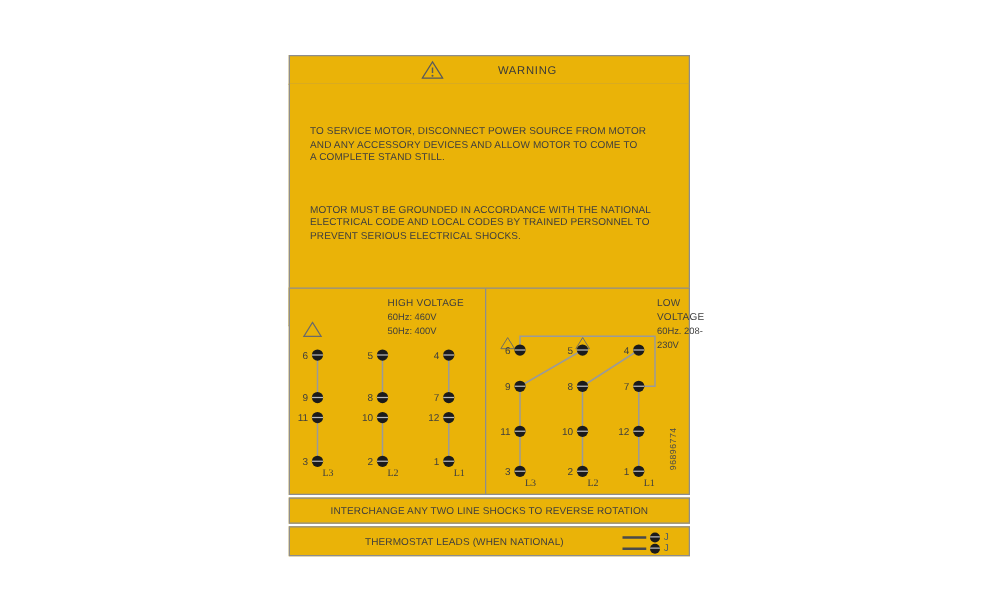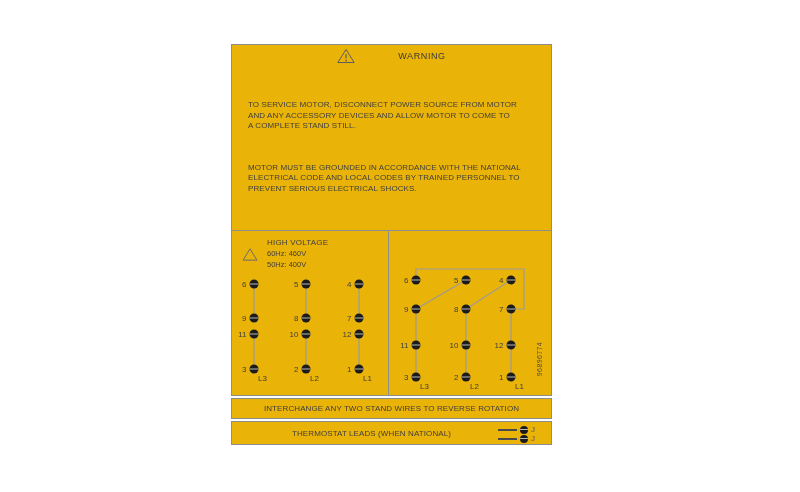--- a/index.html
+++ b/index.html
@@ -12,30 +12,30 @@
   .warning-title{font-size:9px;letter-spacing:.6px;color:#3a3a3a;}
 
   .text-box{top:23px;height:160px;border-top:none;padding:33px 8px 0 16px;box-sizing:content-box;width:295px;}
   .para{font-size:8px;line-height:10.5px;white-space:pre-line;letter-spacing:.1px;}
   .para+.para{margin-top:31px;}
 
   .diagrams-box{top:186px;height:164px;}
   .panel{position:absolute;top:0;bottom:0;}
   .panel-hv{left:0;width:156px;border-right:1px solid #8d8d8d;}
   .panel-lv{left:157px;right:0;}
-  .panel-header{position:absolute;display:flex;align-items:center;}
+  .panel-header{position:absolute;display:flex;align-items:flex-end;gap:43px;}
   .panel-title{font-size:8px;letter-spacing:.2px;line-height:11px;}
   .freqs{font-size:7.5px;line-height:11px;white-space:pre-line;}
   .wires{position:absolute;left:0;top:0;}
   .terminal{position:absolute;width:9px;height:9px;transform:translate(-50%,-50%);}
   .dot{display:inline-block;border-radius:50%;background:#1b1b1b;position:relative;overflow:hidden;}
   .dot::after{content:"";position:absolute;left:0;right:0;top:40%;height:20%;background:#b8b8b8;}
   .terminal .dot{position:absolute;inset:0;}
   .t-num{position:absolute;right:12px;top:50%;transform:translateY(-50%);font-size:8px;white-space:nowrap;}
-  .l-label{position:absolute;font-size:8px;}
+  .l-label{position:absolute;font-size:8px;font-family:Liberation Serif, serif;}
   .part-number{position:absolute;transform:translate(-50%,-50%) rotate(-90deg);font-size:7px;letter-spacing:.4px;white-space:nowrap;color:#4a4a4a;}
 
   .strip-box{display:flex;align-items:center;justify-content:center;}
   .interchange-box{top:354px;height:19px;}
   .thermostat-box{top:377px;height:22px;}
   .strip-text{font-size:8px;letter-spacing:.1px;}
   .lead{position:absolute;left:266px;display:flex;align-items:center;gap:3px;}
   .lead-line{width:19px;height:2px;background:#4a4a4a;}
   .lead-dot{width:8px;height:8px;}
   .lead-label{font-size:8px;color:#4a5a6a;}
@@ -136,20 +136,32 @@
         <div class="terminal" style="left:127px;top:138px">
             <span class="t-num">1</span>
             <span class="dot"></span>
           </div>
         <span class="l-label" style="left:26px;top:143px">L3</span>
         <span class="l-label" style="left:78px;top:143px">L2</span>
         <span class="l-label" style="left:131px;top:143px">L1</span>
       </div>
 
       <div class="panel panel-lv">
+        <div class="panel-header" style="left:11px;top:6px;">
+          <svg class="tri" width="16" height="13" viewBox="0 0 18 15" style="margin-top:2px">
+            <path d="M9 1 L17 14 L1 14 Z" fill="none" stroke="#6a6a6a" stroke-width="1.1"></path>
+          </svg>
+          <svg class="tri" width="16" height="13" viewBox="0 0 18 15" style="margin-top:2px;margin-left:5px">
+            <path d="M9 1 L17 14 L1 14 Z" fill="none" stroke="#6a6a6a" stroke-width="1.1"></path>
+          </svg>
+          <div style="margin-left:10px;">
+            <div class="panel-title">LOW VOLTAGE</div>
+            <div class="freqs">60Hz. 208-230V</div>
+          </div>
+        </div>
         <svg class="wires" width="163" height="164">
           <g stroke="#9a9a9a" stroke-width="1.2" fill="none">
             <polyline points="27,49 27,38 135,38 135,78 122,78"></polyline>
             <line x1="27" y1="78" x2="77" y2="49"></line>
             <line x1="77" y1="78" x2="122" y2="49"></line>
             <line x1="27" y1="78" x2="27" y2="146"></line>
             <line x1="77" y1="78" x2="77" y2="146"></line>
             <line x1="122" y1="78" x2="122" y2="146"></line>
           </g>
         </svg>
@@ -202,21 +214,21 @@
             <span class="dot"></span>
           </div>
         <span class="l-label" style="left:31px;top:151px">L3</span>
         <span class="l-label" style="left:81px;top:151px">L2</span>
         <span class="l-label" style="left:126px;top:151px">L1</span>
         <span class="part-number" style="left:150px;top:128px">96896774</span>
       </div>
     </div>
 
     <div class="box strip-box interchange-box">
-      <span class="strip-text">INTERCHANGE ANY TWO STAND WIRES TO REVERSE ROTATION</span>
+      <span class="strip-text">INTERCHANGE ANY TWO LINE SHOCKS TO REVERSE ROTATION</span>
     </div>
 
     <div class="box strip-box thermostat-box">
       <span class="strip-text" style="margin-right:40px">THERMOSTAT LEADS (WHEN NATIONAL)</span>
       <div class="lead" style="top:3px">
         <span class="lead-line"></span>
         <span class="dot lead-dot"></span>
         <span class="lead-label">J</span>
       </div>
       <div class="lead" style="top:12px">

